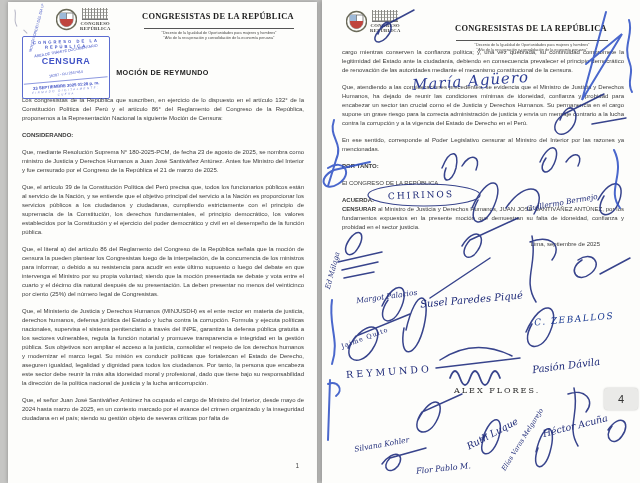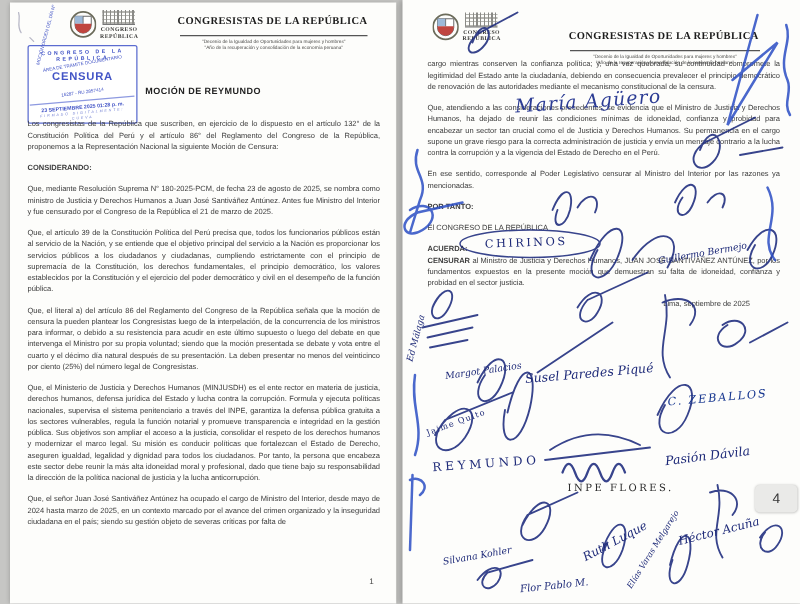--- a/index.html
+++ b/index.html
@@ -218,20 +218,20 @@
 
   <div class="sig s0">María Agüero</div>
   <div class="sig s1">CHIRINOS</div>
   <div class="sig s2">Guillermo Bermejo</div>
   <div class="sig s3">Ed Málaga</div>
   <div class="sig s4">Margot Palacios</div>
   <div class="sig s5">Susel Paredes Piqué</div>
   <div class="sig s6">C. ZEBALLOS</div>
   <div class="sig s7">Jaime Quito</div>
   <div class="sig s8">REYMUNDO</div>
-  <div class="sig s9">INPE FLORES.</div>
+  <div class="sig s9">ALEX FLORES.</div>
   <div class="sig s10">Pasión Dávila</div>
   <div class="sig s11">Ruth Luque</div>
   <div class="sig s12">Silvana Kohler</div>
   <div class="sig s13">Héctor Acuña</div>
   <div class="sig s14">Flor Pablo M.</div>
   <div class="sig s15">Elías Varas Melgarejo</div>
 </div>
 
 </body></html>

